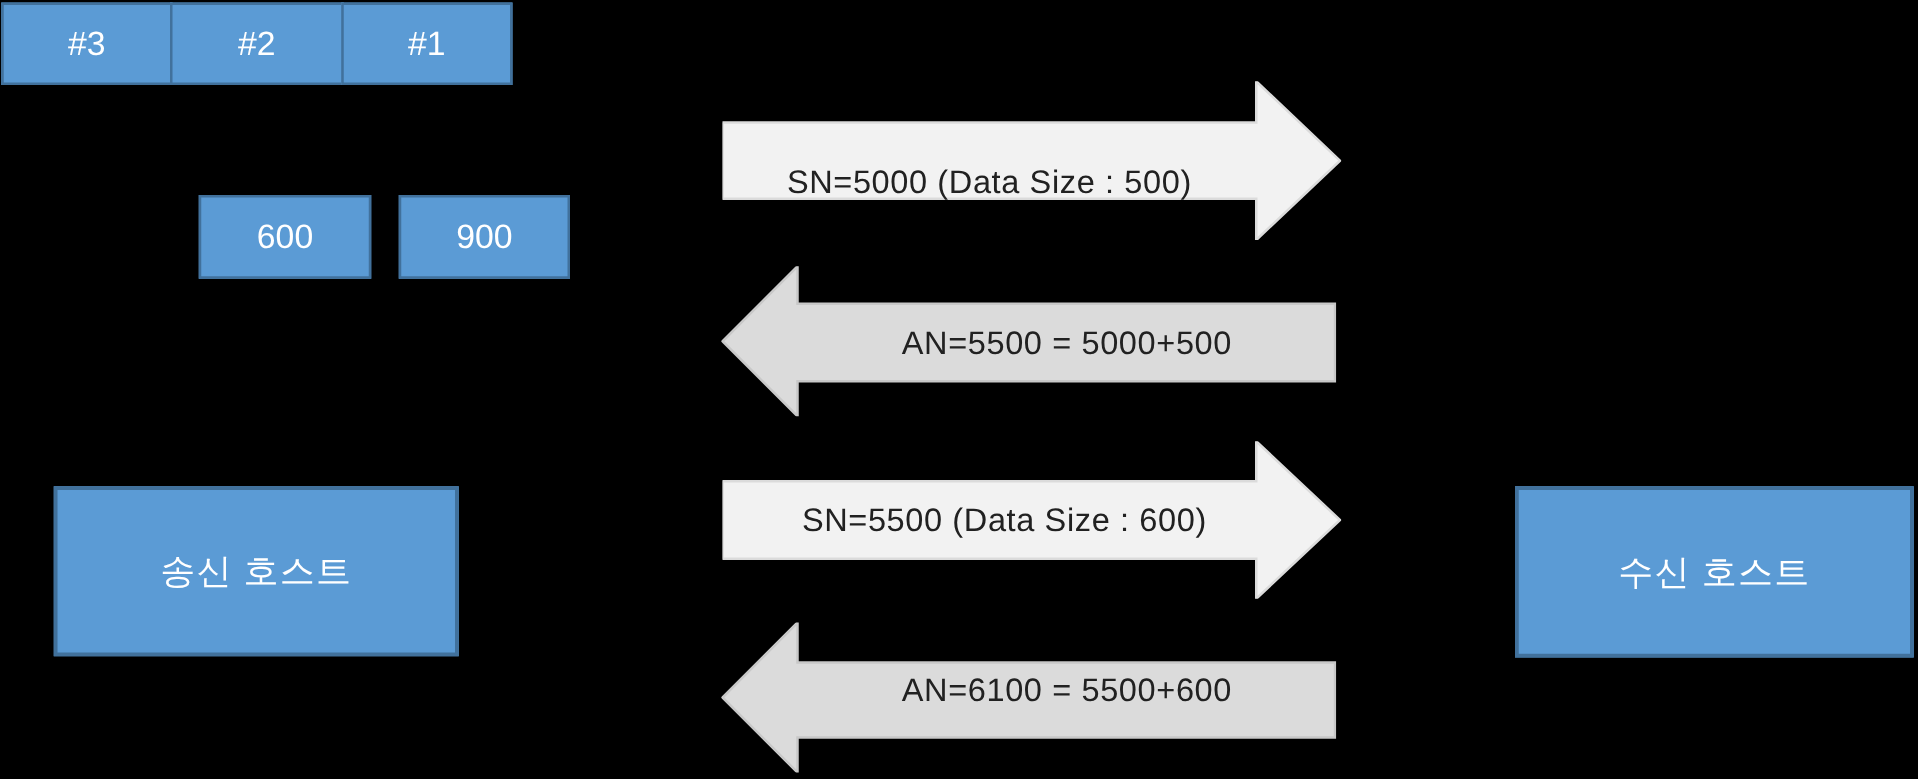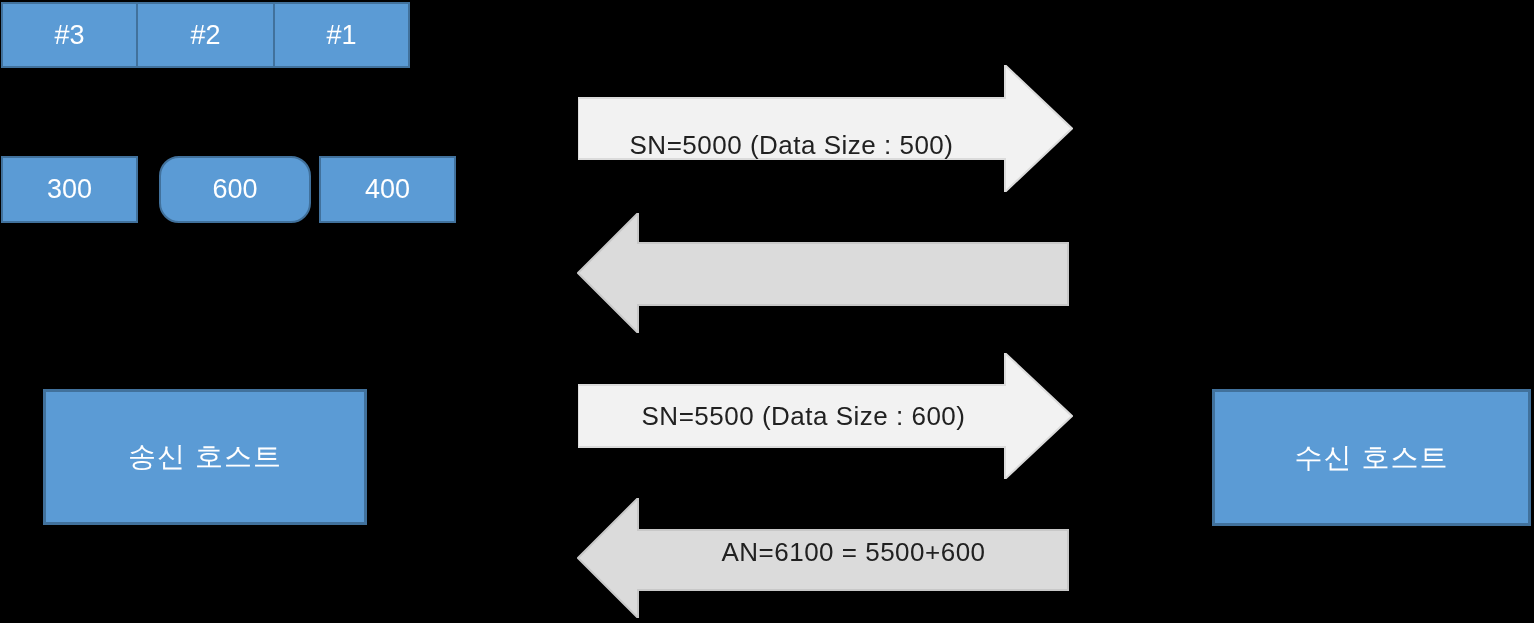--- a/index.html
+++ b/index.html
@@ -30,21 +30,21 @@
   }
   .hostbox {
     border-width: 3px;
     font-size: 28px;
     letter-spacing: 1px;
   }
   .seg3 { left: 1px;   top: 2px;  width: 137px; height: 66px; }
   .seg2 { left: 136px; top: 2px;  width: 139px; height: 66px; }
   .seg1 { left: 273px; top: 2px;  width: 137px; height: 66px; }
   .sz300 { left: 1px;   top: 156px; width: 137px; height: 67px; }
-  .sz600 { left: 159px; top: 156px; width: 152px; height: 67px; border-radius: 20px; }
+  .sz600 { left: 159px; top: 156px; width: 138px; height: 67px; }
   .sz500 { left: 319px; top: 156px; width: 137px; height: 67px; }
   .sender   { left: 43px;   top: 389px; width: 324px; height: 136px; }
   .receiver { left: 1212px; top: 389px; width: 319px; height: 137px; }
   
   .arrow {
     position: absolute;
   }
   .arrow svg {
     position: absolute;
     left: 0; top: 0;
@@ -80,48 +80,46 @@
   <div class="bluebox seg3">
     <span>#3</span>
   </div>
   <div class="bluebox seg2">
     <span>#2</span>
   </div>
   <div class="bluebox seg1">
     <span>#1</span>
   </div>
 
-  <div class="bluebox sz300">
-    <span>300</span>
-  </div>
   <div class="bluebox sz600">
     <span>600</span>
   </div>
   <div class="bluebox sz500">
-    <span>400</span>
+    <span>900</span>
   </div>
 
   <div class="bluebox hostbox receiver">
     <span>수신 호스트</span>
   </div>
   <div class="bluebox hostbox sender">
     <span>송신 호스트</span>
   </div>
 
   <div class="arrow arrow-sn a1">
     <svg viewBox="0 0 495 127" preserveAspectRatio="none">
       <polygon points="0,33 427,33 427,0 494,63.5 427,127 427,94 0,94" fill="#F2F2F2"></polygon>
     </svg>
     <div class="arrow-label">SN=5000 (Data Size : 500)</div>
   </div>
 
   <div class="arrow arrow-an a2">
     <svg viewBox="0 0 492 120" preserveAspectRatio="none">
       <polygon points="491,30 61,30 61,0 1,60 61,120 61,92 491,92" fill="#DBDBDB"></polygon>
     </svg>
+    <div class="arrow-label">AN=5500 = 5000+500</div>
   </div>
 
   <div class="arrow arrow-sn a3">
     <svg viewBox="0 0 495 126" preserveAspectRatio="none">
       <polygon points="0,32 427,32 427,0 494,63 427,126 427,94 0,94" fill="#F2F2F2"></polygon>
     </svg>
     <div class="arrow-label">SN=5500 (Data Size : 600)</div>
   </div>
 
   <div class="arrow arrow-an a4">

